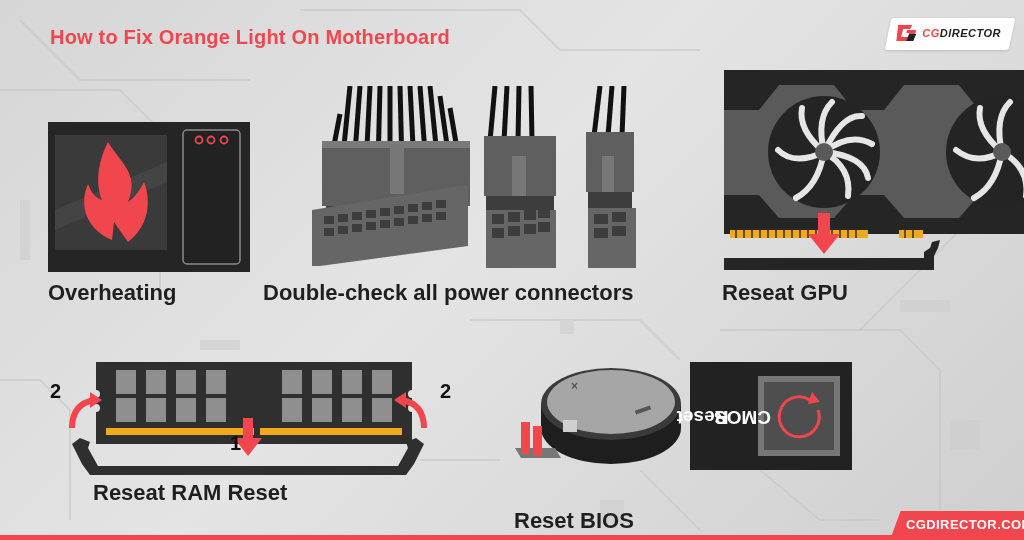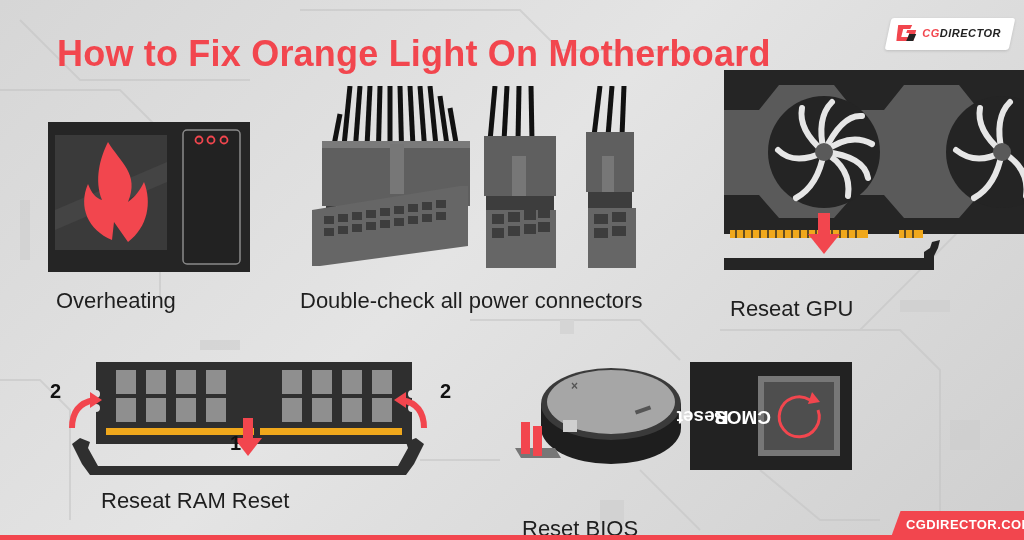--- a/index.html
+++ b/index.html
@@ -3,34 +3,34 @@
 <meta charset="utf-8">
 <style>
   html, body { margin: 0; padding: 0; }
   body {
     width: 1024px; height: 540px; overflow: hidden; position: relative;
     background: linear-gradient(135deg, #d6d6d6 0%, #e4e4e4 45%, #cfcfcf 100%);
     font-family: "Liberation Sans", sans-serif;
   }
   .circuit { position: absolute; inset: 0; pointer-events: none; opacity: 0.55; }
   .title {
-    position: absolute; left: 50px; top: 26px; margin: 7px;
-    font-size: 36px; font-weight: bold; color: #f2464e; letter-spacing: 0.2px;
+    position: absolute; left: 50px; top: 26px; margin: 0;
+    font-size: 20px; font-weight: bold; color: #f2464e; letter-spacing: 0.2px;
   }
   .logo {
     position: absolute; left: 888px; top: 18px; width: 124px; height: 32px;
     background: #fff; transform: skewX(-12deg); border-radius: 3px;
     box-shadow: 0 1px 3px rgba(0,0,0,0.15);
   }
   .logo-inner { position: absolute; left: 8px; top: 6px; transform: skewX(12deg); display: flex; align-items: center; gap: 4px; }
   .logo-text { font-size: 11px; font-weight: bold; font-style: italic; color: #222; letter-spacing: 0.5px; }
   .logo-text .cg { color: #f2464e; }
   .panel { position: absolute; }
   .caption {
-    position: absolute; font-size: 22px; color: #1f1f1f; white-space: nowrap; margin: 8px; font-weight: normal;
+    position: absolute; font-size: 22px; color: #1f1f1f; white-space: nowrap; margin: 0; font-weight: bold;
   }
   .footer-bar { position: absolute; left: 0; top: 535px; width: 1024px; height: 5px; background: #f2464e; }
   .footer-tag {
     position: absolute; left: 890px; top: 511px; width: 150px; height: 29px;
     background: #f2464e; transform: skewX(-20deg); transform-origin: bottom left;
   }
   .footer-text {
     position: absolute; left: 906px; top: 517px; font-size: 13px; font-weight: bold;
     color: #fff; letter-spacing: 0.4px;
   }
@@ -179,21 +179,21 @@
     <rect x="278" y="106" width="44" height="18" fill="#3d3d3d"></rect>
     <rect x="278" y="122" width="48" height="60" fill="#666"></rect>
     <g fill="#3d3d3d">
       <rect x="284" y="128" width="14" height="10"></rect>
         <rect x="302" y="126" width="14" height="10"></rect>
       <rect x="284" y="142" width="14" height="10"></rect>
         <rect x="302" y="140" width="14" height="10"></rect>
     </g>
   </svg>
 </div>
-<h2 class="caption" style="left:292px; top:280px;">Double-check all power connectors</h2>
+<h2 class="caption" style="left:263px; top:280px;">Double-check all power connectors</h2>
 
 <div class="panel" style="left:724px; top:70px;">
   <svg width="300" height="200" viewBox="0 0 300 200">
     <rect x="0" y="0" width="300" height="164" fill="#252525"></rect>
     <polygon points="0,40 35,40 55,15 110,15 130,40 160,40 180,15 235,15 255,40 300,40 300,125 255,125 235,148 180,148 160,125 130,125 110,148 55,148 35,125 0,125" fill="#5a5a5a"></polygon>
     <g>
       <circle cx="100" cy="82" r="56" fill="#242424"></circle>
       <g stroke="#e6e6e6" stroke-width="6" fill="none" stroke-linecap="round">
         <path d="M100 82 Q92 48 108 32"></path>
           <path d="M100 82 Q126 62 148 74"></path>
@@ -239,21 +239,21 @@
         <line x1="181" y1="160" x2="181" y2="168"></line>
         <line x1="189" y1="160" x2="189" y2="168"></line>
     </g>
     <g>
         <rect x="94" y="143" width="12" height="24" fill="#f2464e"></rect>
         <polygon points="84,164 116,164 100,184" fill="#f2464e"></polygon>
       </g>
     <path d="M0 188 H200 V182 L206 178 L208 172 L216 170 L214 178 L210 186 V200 H0 Z" fill="#252525"></path>
   </svg>
 </div>
-<h2 class="caption" style="left:722px; top:288px;">Reseat GPU</h2>
+<h2 class="caption" style="left:722px; top:280px;">Reseat GPU</h2>
 
 <div class="panel" style="left:50px; top:360px;">
   <svg width="380" height="115" viewBox="0 0 380 115">
     <path d="M46 2 H362 V30 A4 4 0 0 0 362 38 V44 A4 4 0 0 0 362 52 V84 H46 V52 A4 4 0 0 0 46 44 V38 A4 4 0 0 0 46 30 Z" fill="#2f2f2f"></path>
     <g fill="#8f8f8f">
       <rect x="66" y="10" width="20" height="24"></rect>
         <rect x="96" y="10" width="20" height="24"></rect>
         <rect x="126" y="10" width="20" height="24"></rect>
         <rect x="156" y="10" width="20" height="24"></rect>
       <rect x="66" y="38" width="20" height="24"></rect>

